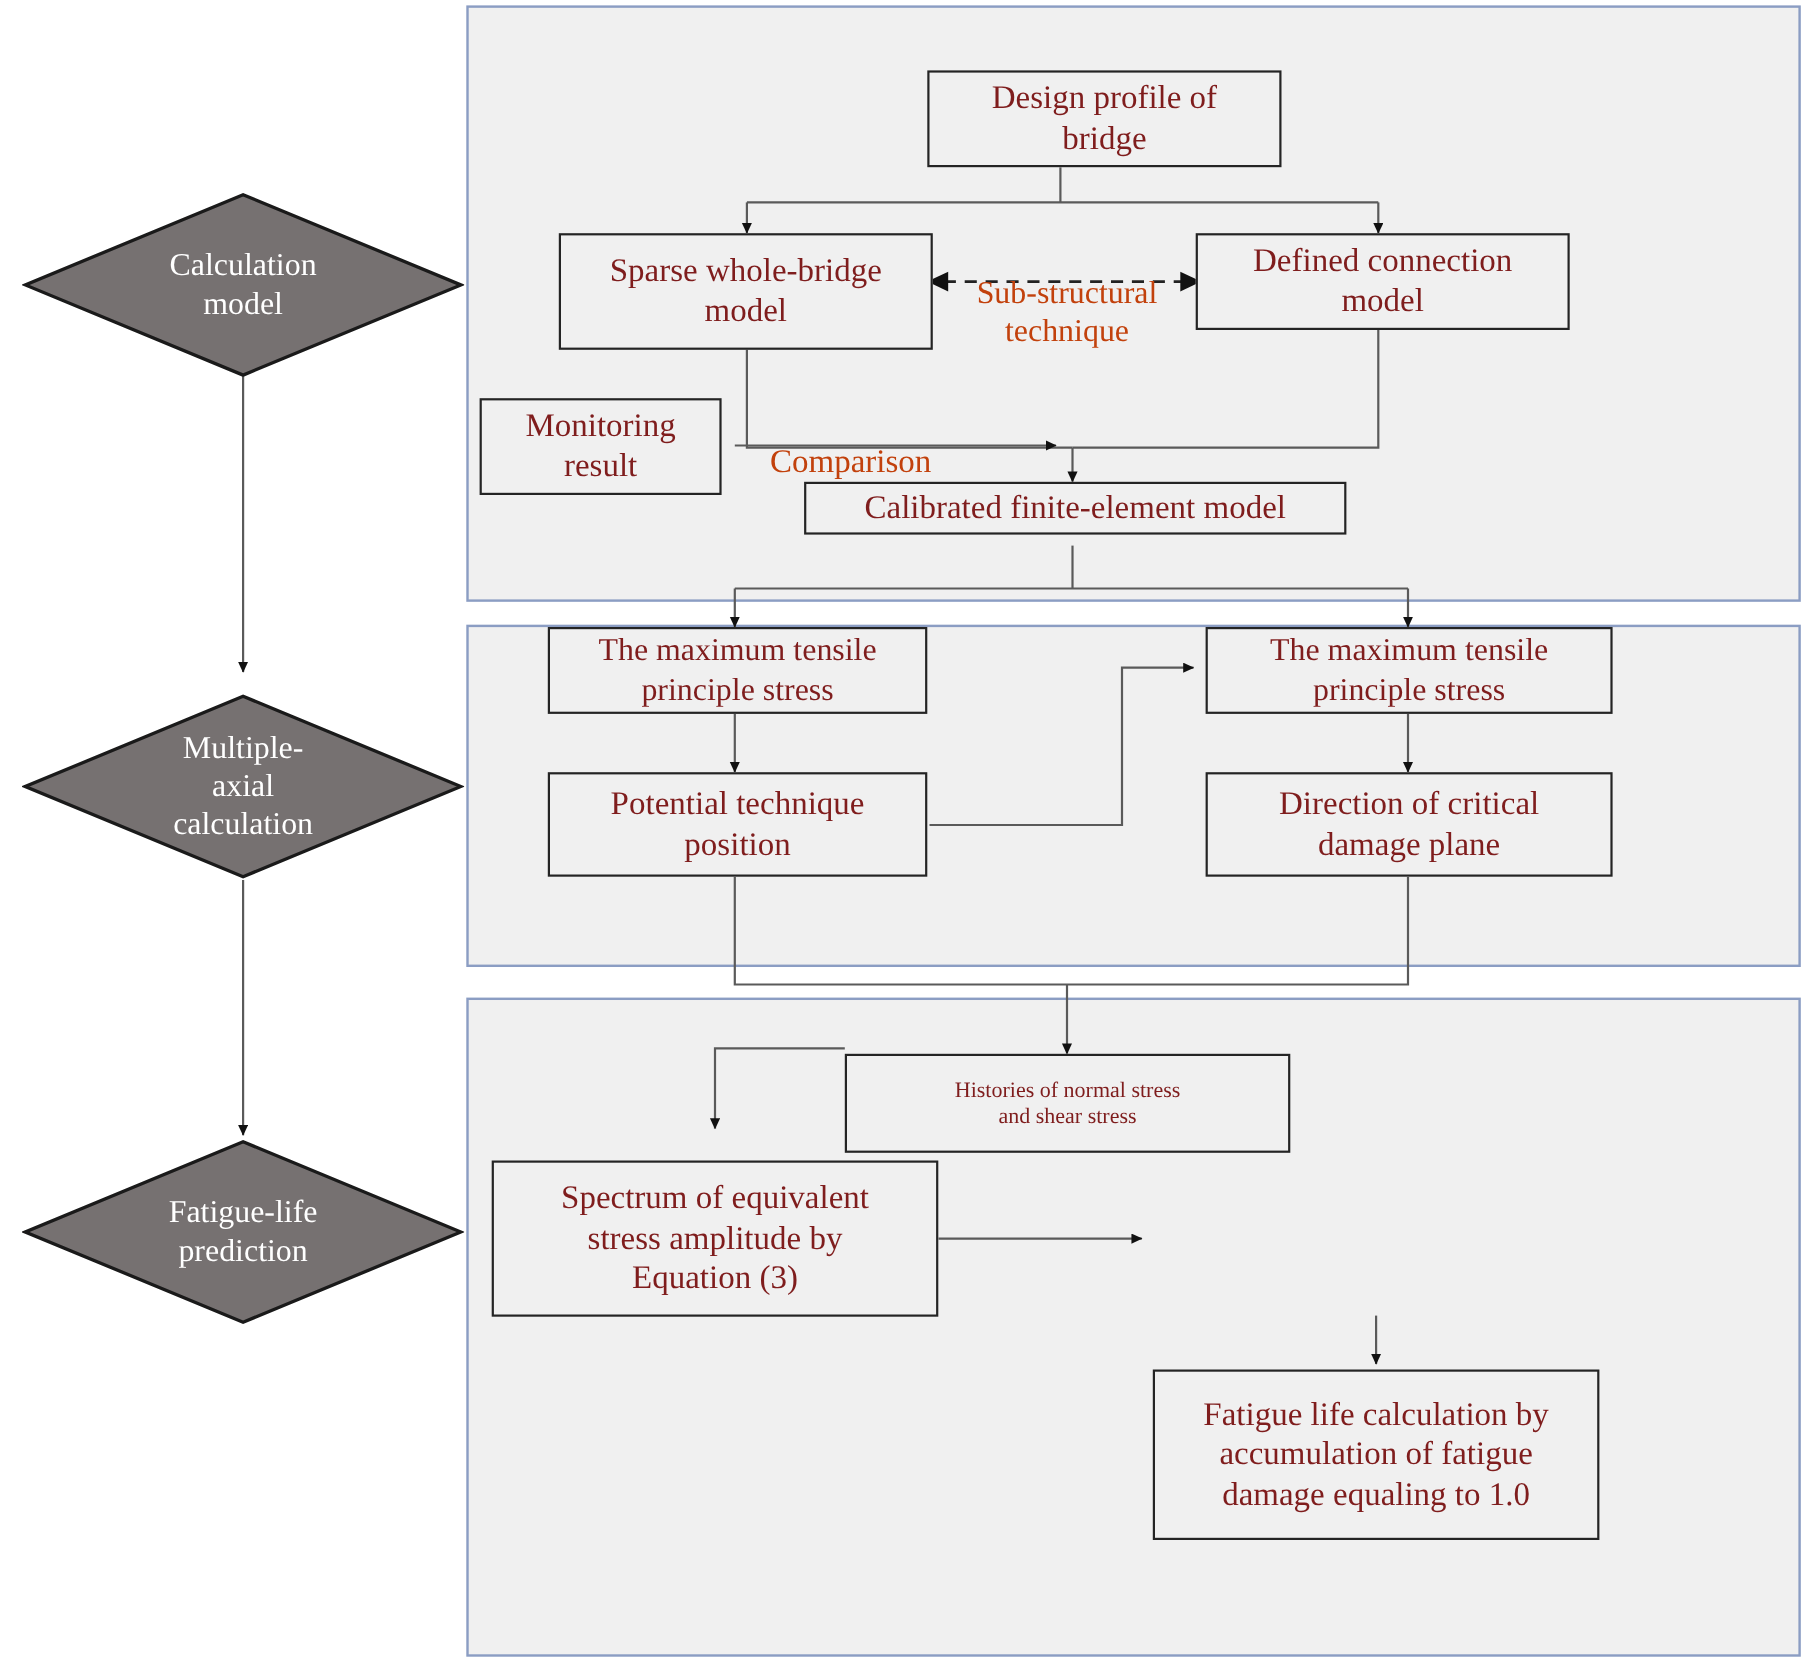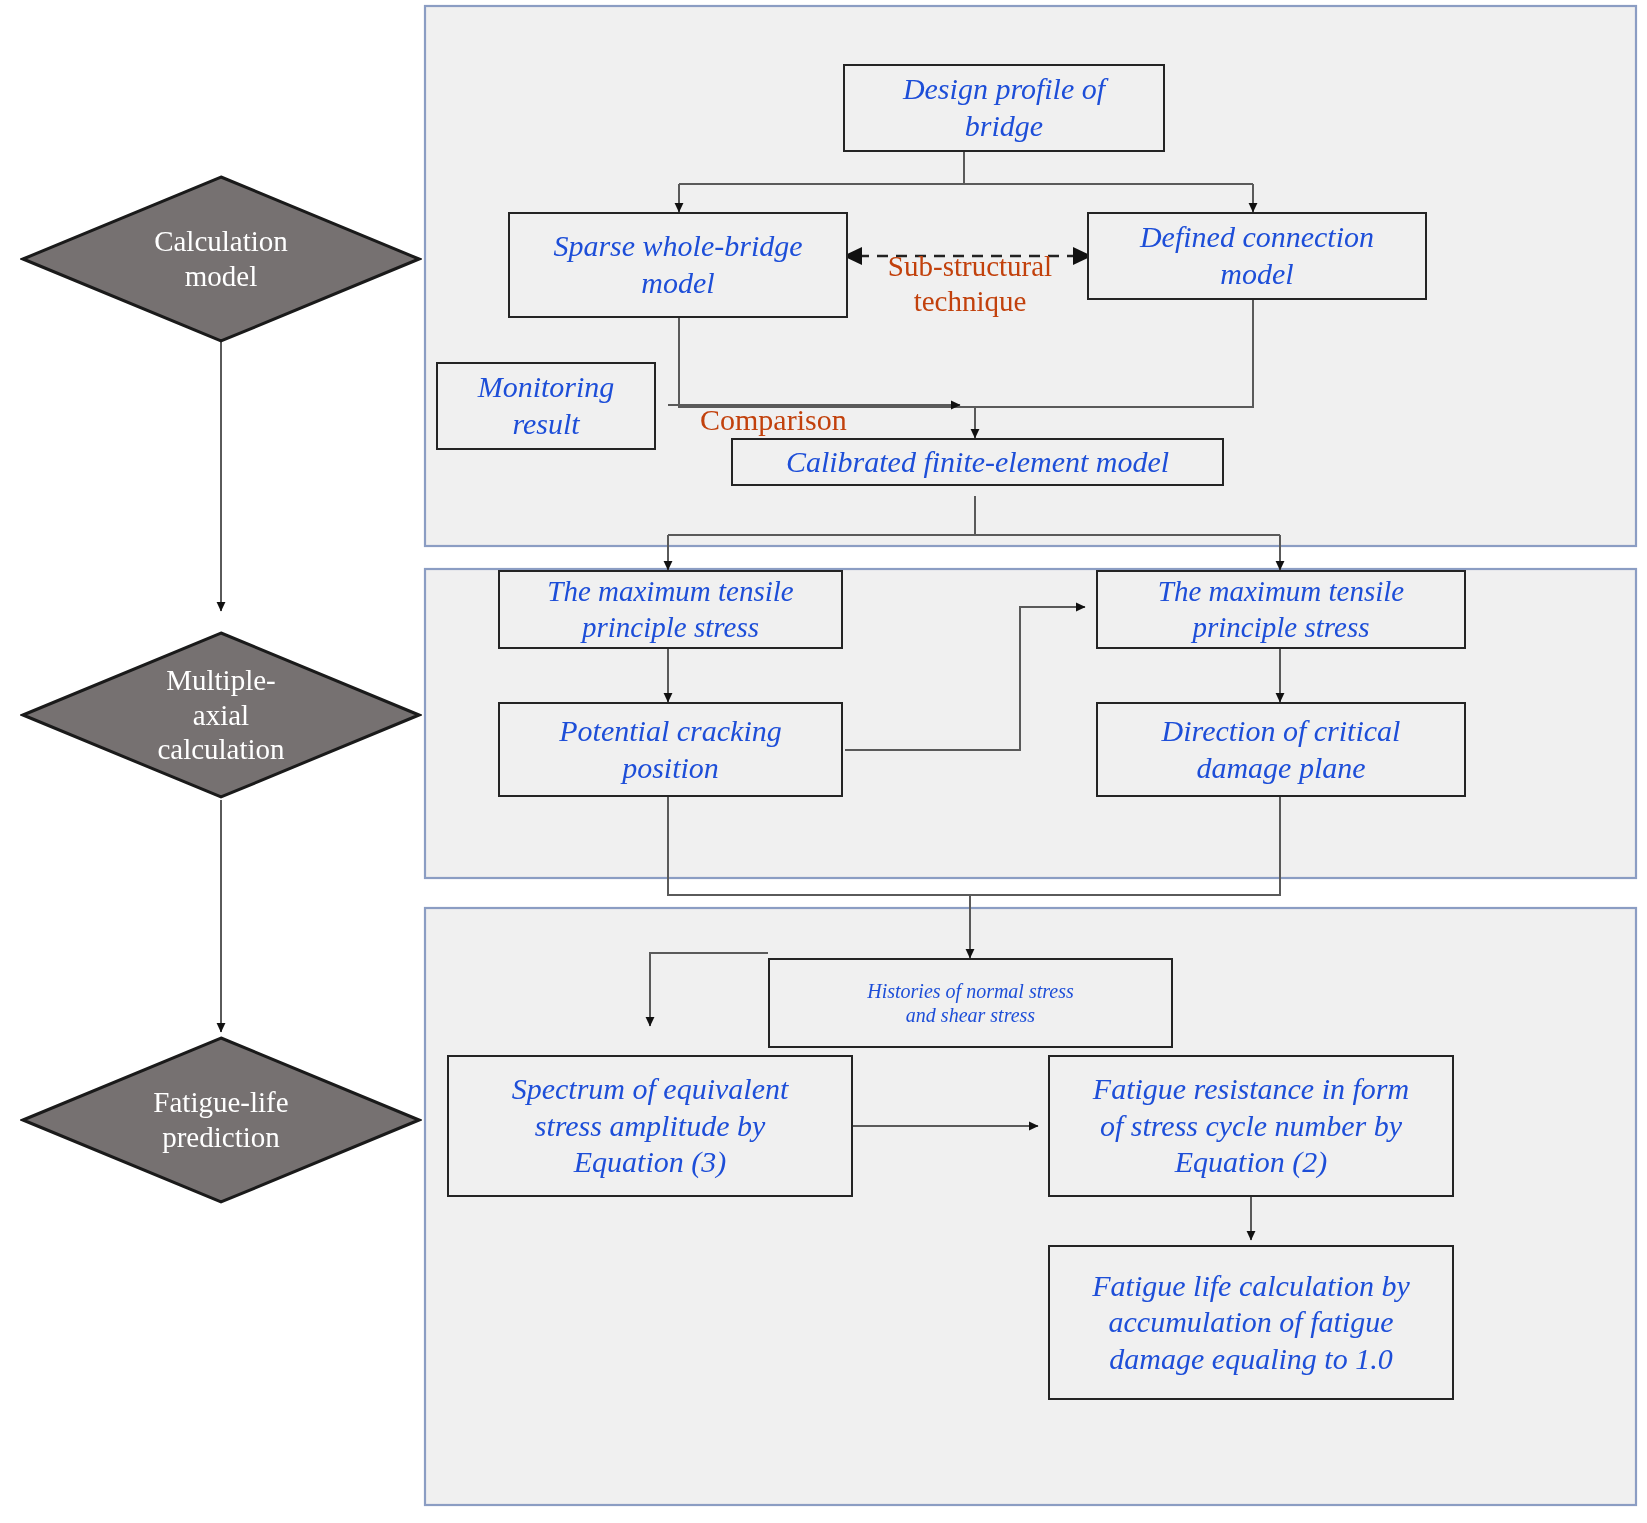--- a/index.html
+++ b/index.html
@@ -29,24 +29,23 @@
   }
   .node-box {
     position: absolute;
     box-sizing: border-box;
     background: #f0f0f0;
     border: 2.5px solid #242424;
     display: flex;
     align-items: center;
     justify-content: flex-end;
     text-align: center;
-    color: #1d4ed8;
+    color: #7f1d1d;
     line-height: 1.22;
     padding: 2px 6px;
-    font-style: italic;
   }
   .node-box span { display: block; width: 100%; }
   .diamond {
     position: absolute;
     display: flex;
     align-items: center;
     justify-content: center;
   }
   .diamond .dlabel {
     position: relative;
@@ -196,45 +195,40 @@
     <span style="white-space:pre-line;">The maximum tensile
 principle stress</span>
   </div>
 
   <div class="node-box" style="left:1096px; top:570px; width:370px; height:79px; font-size:29px;">
     <span style="white-space:pre-line;">The maximum tensile
 principle stress</span>
   </div>
 
   <div class="node-box" style="left:498px; top:702px; width:345px; height:95px; font-size:30px;">
-    <span style="white-space:pre-line;">Potential cracking
+    <span style="white-space:pre-line;">Potential technique
 position</span>
   </div>
 
   <div class="node-box" style="left:1096px; top:702px; width:370px; height:95px; font-size:30px;">
     <span style="white-space:pre-line;">Direction of critical
 damage plane</span>
   </div>
 
   <div class="node-box" style="left:768px; top:958px; width:405px; height:90px; font-size:20px;">
     <span style="white-space:pre-line;">Histories of normal stress
 and shear stress</span>
   </div>
 
   <div class="node-box" style="left:447px; top:1055px; width:406px; height:142px; font-size:30px;">
     <span style="white-space:pre-line;">Spectrum of equivalent
 stress amplitude by
 Equation (3)</span>
   </div>
 
-  <div class="node-box" style="left:1048px; top:1055px; width:406px; height:142px; font-size:30px;">
-    <span style="white-space:pre-line;">Fatigue resistance in form
-of stress cycle number by
-Equation (2)</span>
-  </div>
 
   <div class="node-box" style="left:1048px; top:1245px; width:406px; height:155px; font-size:30px;">
     <span style="white-space:pre-line;">Fatigue life calculation by
 accumulation of fatigue
 damage equaling to 1.0</span>
   </div>
 
 </div>
 
 </body></html>

